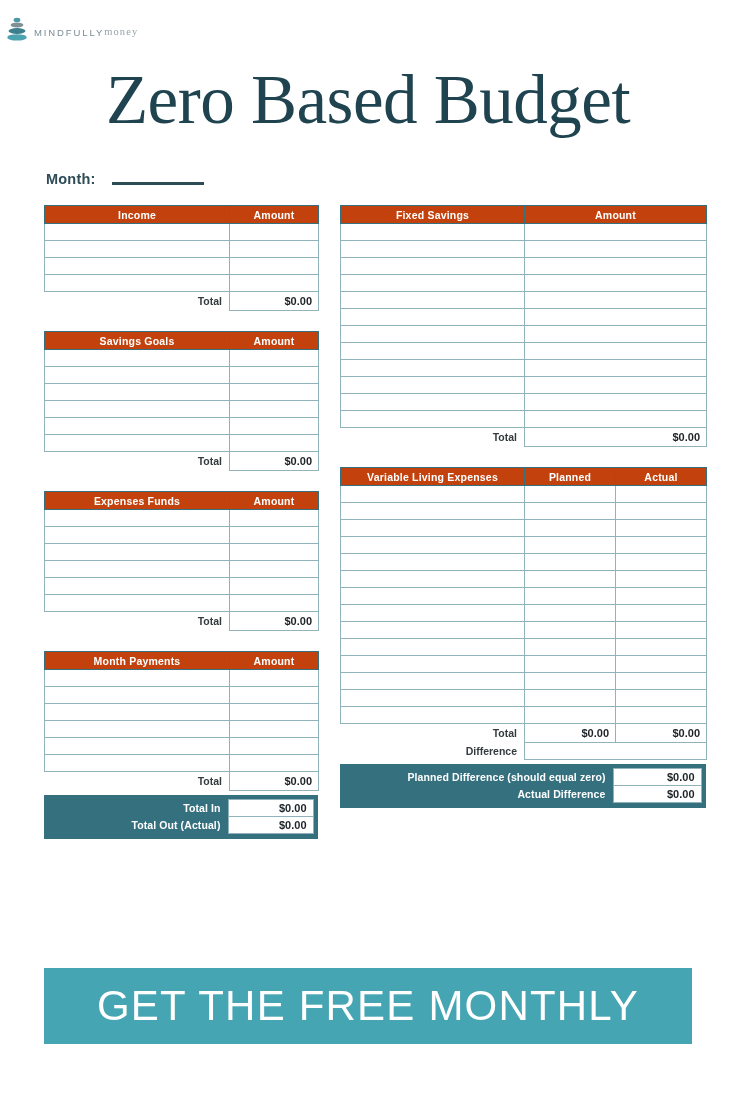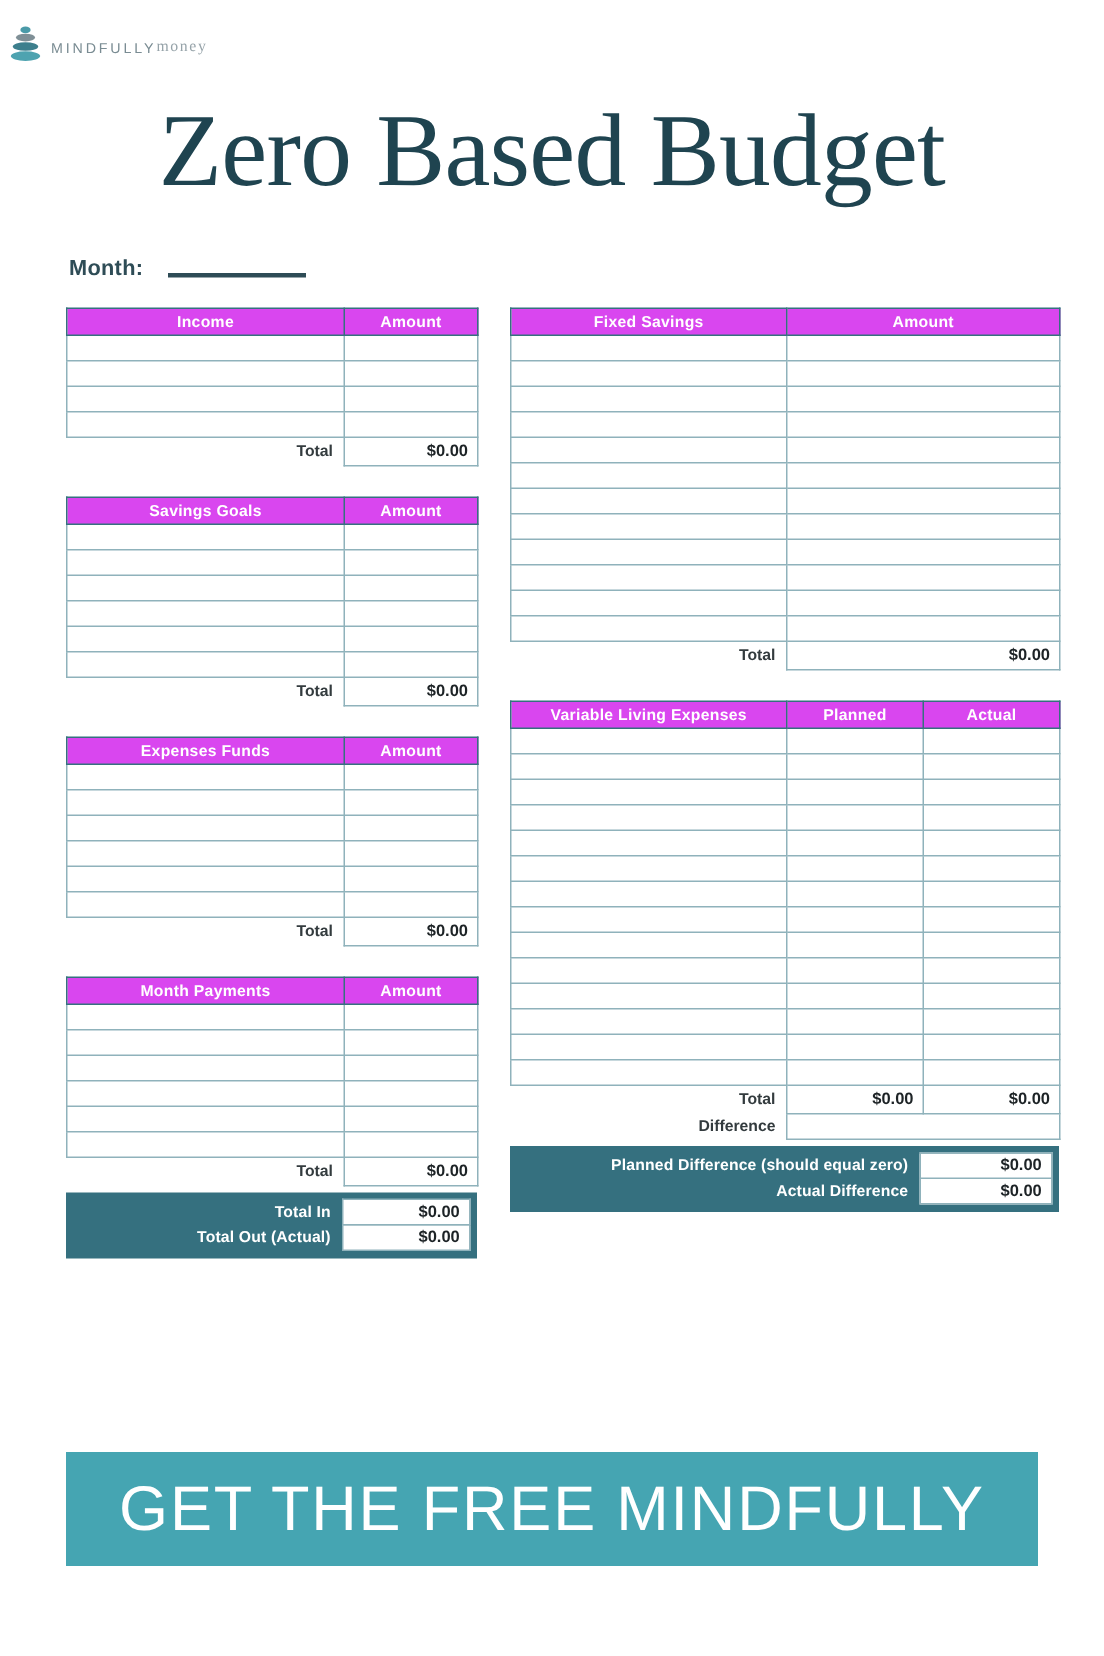--- a/index.html
+++ b/index.html
@@ -86,21 +86,21 @@
   }
 
   
   .columns { display: flex; gap: 22px; padding: 0 12px 0 12px; }
   .col-left  { width: 274px; flex: none; }
   .col-right { width: 366px; flex: none; }
 
   
   .tbl { width: 100%; border-collapse: collapse; table-layout: fixed; }
   .tbl th {
-    background: #d946ef;
+    background: #c2410c;
     color: #ffffff;
     font-size: 10.5px;
     font-weight: bold;
     letter-spacing: 0.2px;
     height: 18px;
     padding: 0 4px;
     text-align: center;
     border: 1px solid #35707f;
   }
   .tbl td {
@@ -581,14 +581,14 @@
             </tr>
           </tbody>
         </table>
       </div>
 
     </div>
   </div>
 </div>
 
 <div class="cta">
-  <span class="cta-text">GET THE FREE MINDFULLY</span>
+  <span class="cta-text">GET THE FREE MONTHLY</span>
 </div>
 
 </body></html>

